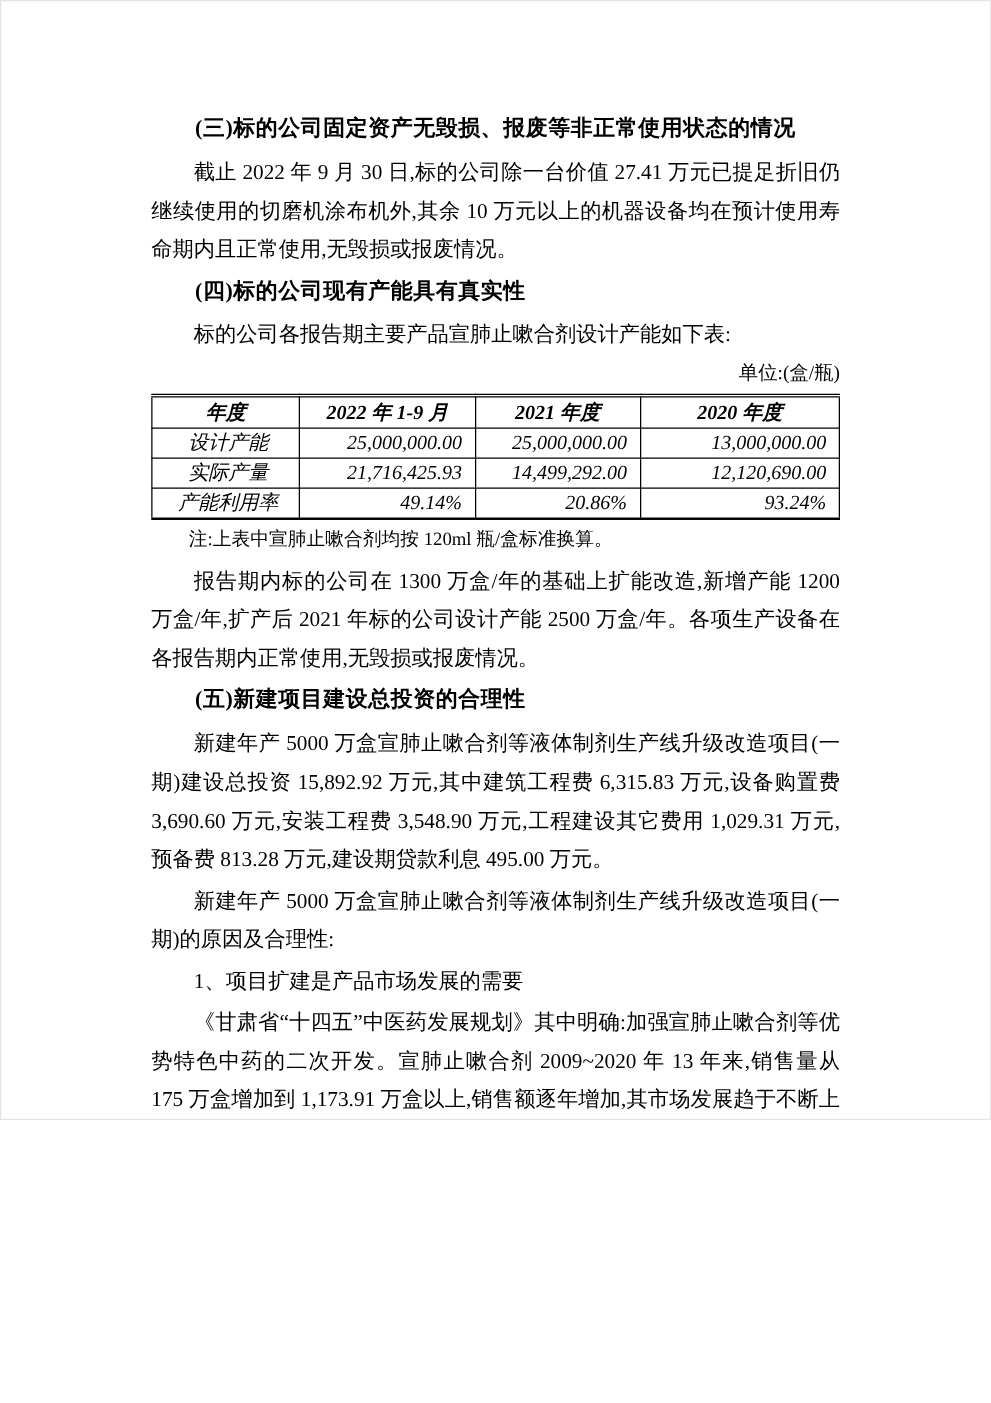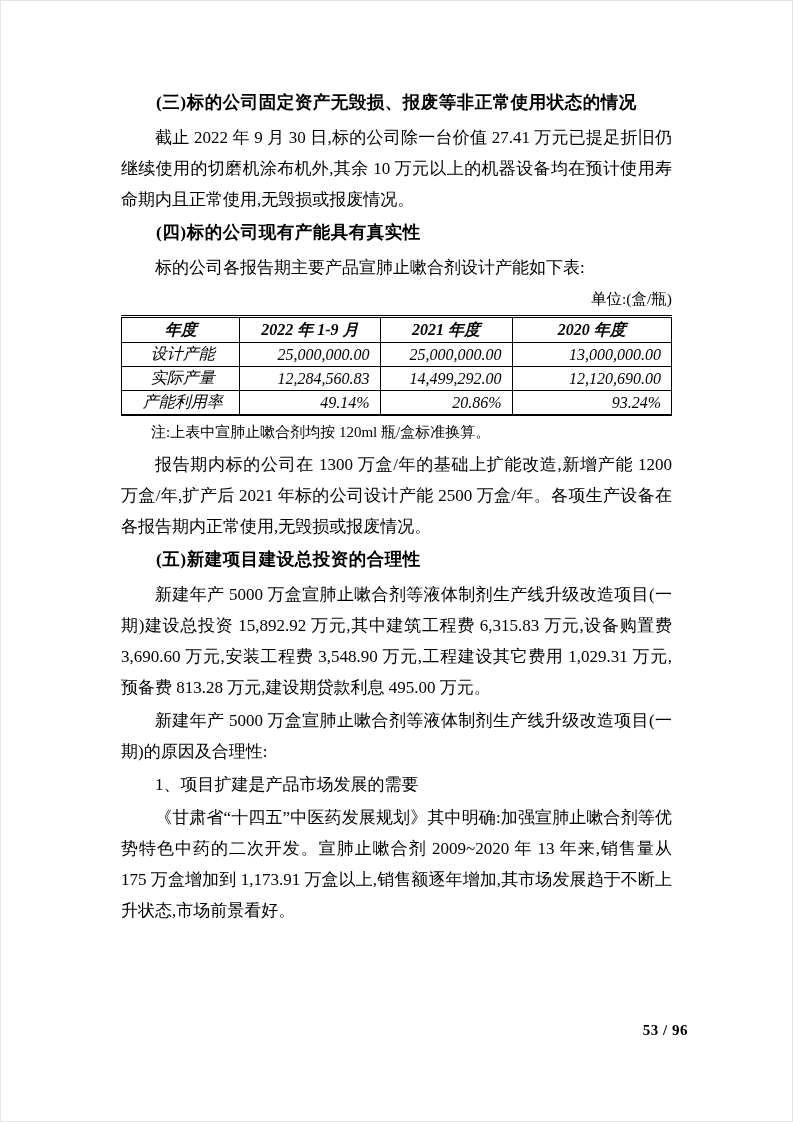--- a/index.html
+++ b/index.html
@@ -1,20 +1,20 @@
 <!DOCTYPE html>
 <html><head>
 <meta charset="utf-8">
 <style>
   * { box-sizing: border-box; margin: 0; padding: 0; }
   html, body { background: #ffffff; }
   .page {
     position: relative;
     width: 793px;
-    height: 1122px;
+    height: 896px;
     margin: 0 auto;
     background: #ffffff;
     border: 1px solid #e4e4e4;
     font-family: "Liberation Serif", "DejaVu Serif", serif;
     color: #000000;
     overflow: hidden;
   }
   .content {
     padding: 84px 120px 0 120px;
   }
@@ -124,21 +124,21 @@
       </thead>
       <tbody>
         <tr>
           <td class="row-label">设计产能</td>
           <td class="num">25,000,000.00</td>
           <td class="num">25,000,000.00</td>
           <td class="num">13,000,000.00</td>
         </tr>
         <tr>
           <td class="row-label">实际产量</td>
-          <td class="num">12,284,560.83</td>
+          <td class="num">21,716,425.93</td>
           <td class="num">14,499,292.00</td>
           <td class="num">12,120,690.00</td>
         </tr>
         <tr>
           <td class="row-label">产能利用率</td>
           <td class="num">49.14%</td>
           <td class="num">20.86%</td>
           <td class="num">93.24%</td>
         </tr>
       </tbody>

